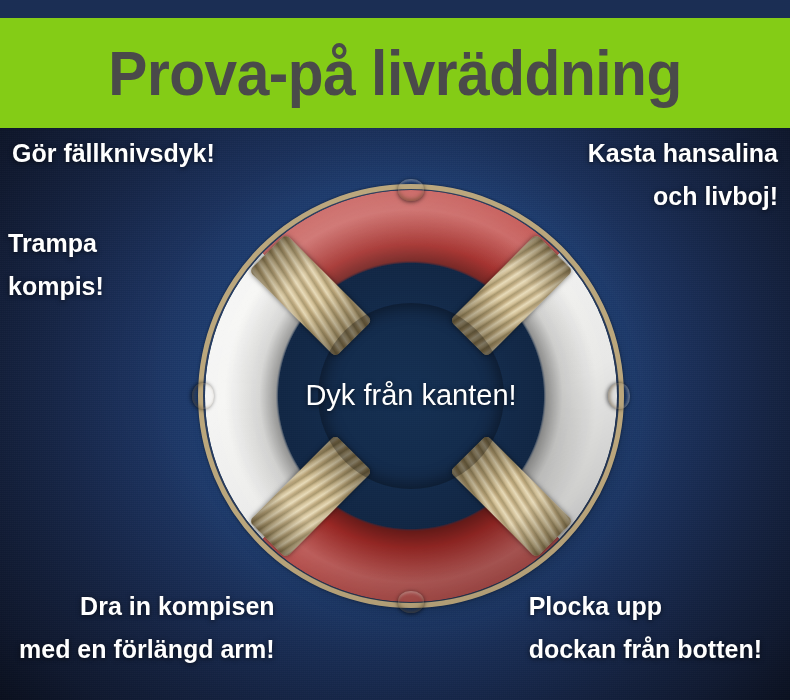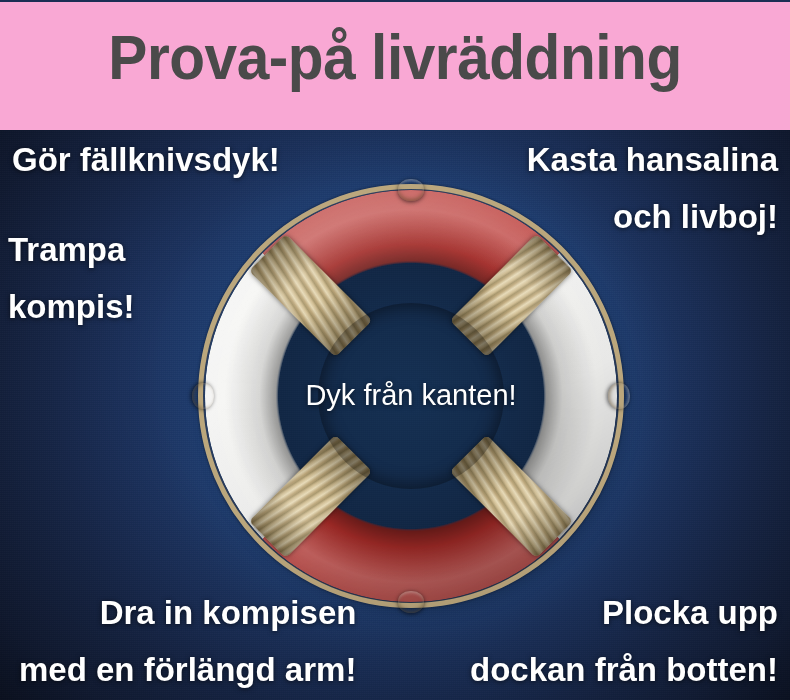--- a/index.html
+++ b/index.html
@@ -12,24 +12,24 @@
     width: 790px;
     height: 700px;
     overflow: hidden;
     font-family: "Liberation Sans", sans-serif;
     background: #1b2e54;
   }
 
   
   #banner {
     position: absolute;
-    left: 0; top: 2px;
-    width: 790px;
-    height: 128px;
-    background: #f9a8d4;
+    left: 0; top: 18px;
+    width: 790px;
+    height: 110px;
+    background: #84cc16;
     z-index: 40;
   }
   #banner-title {
     position: absolute;
     left: 0; top: 0;
     width: 790px;
     height: 110px;
     display: flex;
     align-items: center;
     justify-content: center;
@@ -215,33 +215,33 @@
     font-weight: normal;
     line-height: 1.85;
     text-shadow: 0 1px 5px rgba(0,0,0,0.55);
     z-index: 25;
   }
 
   
   .caption {
     position: absolute;
     color: #ffffff;
-    font-size: 33px;
+    font-size: 25px;
     font-weight: bold;
     line-height: 1.72;
     text-shadow: 0 1px 5px rgba(0,0,0,0.60);
     z-index: 30;
     white-space: pre-line;
   }
   #cap-top-left    { left: 12px;  top: 22px;  text-align: left; }
   #cap-mid-left    { left: 8px;   top: 112px; text-align: left; }
   #cap-tow-left    { left: 8px;   top: 275px; text-align: left; }
   #cap-bottom-left { left: 19px;  top: 475px; text-align: right; }
   #cap-top-right   { right: 12px; top: 22px;  text-align: right; }
-  #cap-bottom-right{ right: 12px; top: 475px; text-align: right; }
+  #cap-bottom-right{ right: 28px; top: 475px; text-align: left; }
 </style>
 </head>
 <body>
 
 <div id="poster">
 
   <div id="banner">
     <div id="banner-title">Prova-på livräddning</div>
   </div>
 

